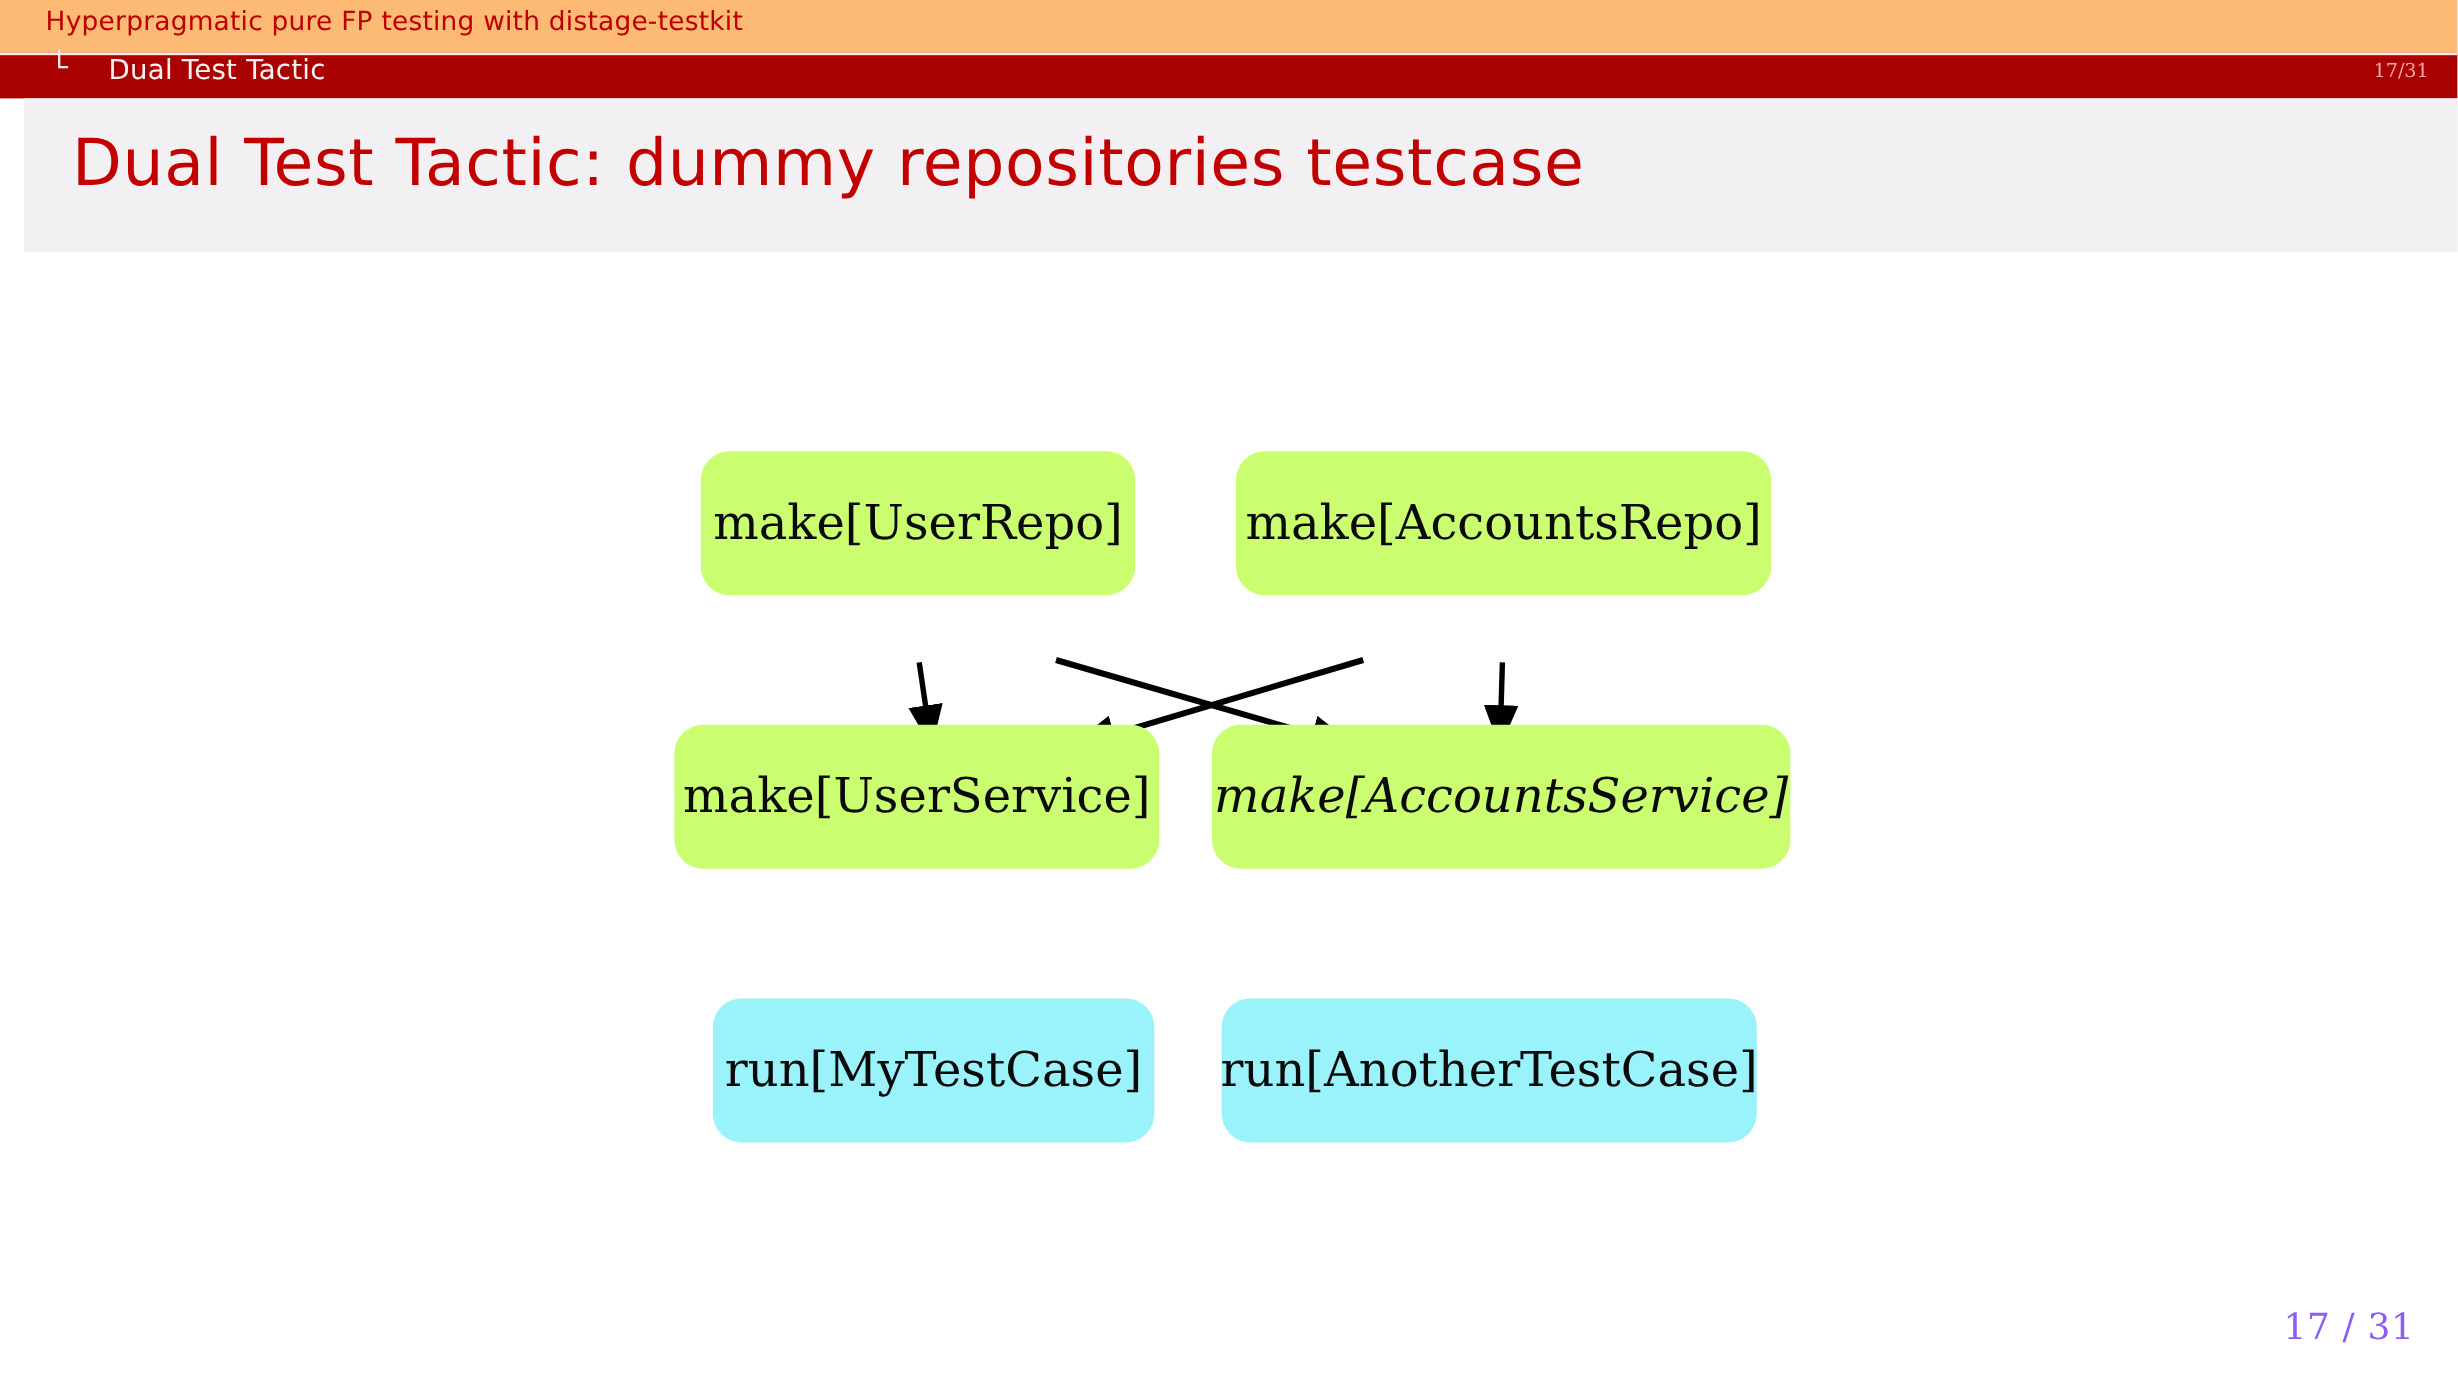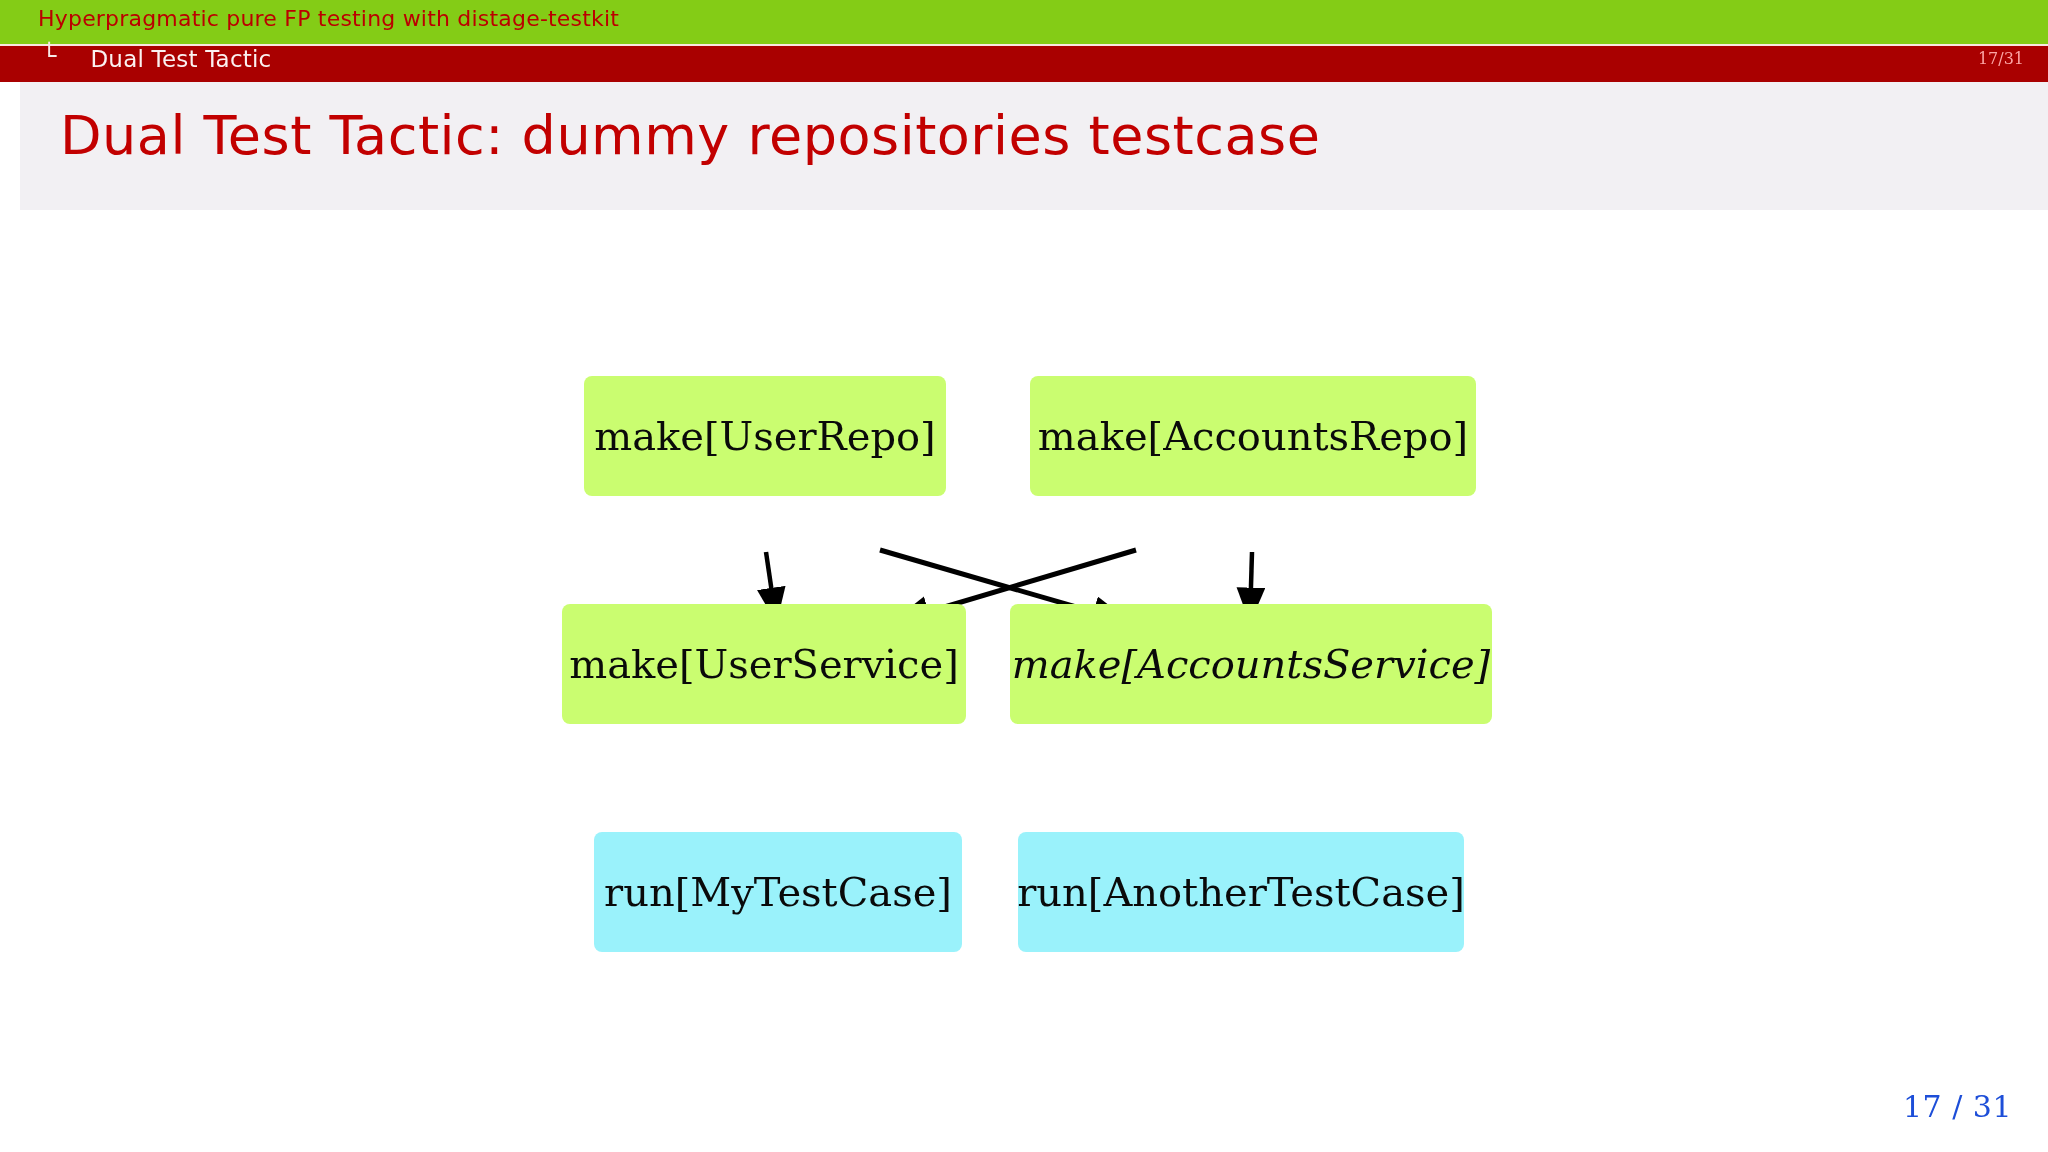--- a/index.html
+++ b/index.html
@@ -13,21 +13,21 @@
     font-family: "Liberation Sans", sans-serif;
     overflow: hidden;
     position: relative;
   }
 
   
   #headline-strip {
     position: absolute;
     left: 0; top: 0;
     width: 2048px; height: 44px;
-    background: #84cc16;
+    background: #fdba74;
     box-sizing: border-box;
   }
   #headline-title {
     position: absolute;
     left: 38px; top: 6px;
     font-family: "DejaVu Sans", sans-serif;
     font-size: 22px;
     color: #bb0000;
     letter-spacing: 0.2px;
     white-space: nowrap;
@@ -99,21 +99,21 @@
   #diagram {
     position: absolute;
     left: 0; top: 210px;
     width: 2048px; height: 860px;
   }
   .graph-node {
     position: absolute;
     display: flex;
     align-items: center;
     justify-content: center;
-    border-radius: 8px;
+    border-radius: 24px;
     font-family: "DejaVu Serif", serif;
     font-size: 40px;
     color: #0a0a0a;
     box-sizing: border-box;
     white-space: nowrap;
   }
   .node-green { background: #cafd70; }
   .node-cyan  { background: #9af2fb; }
 
   #edges-svg {
@@ -122,21 +122,21 @@
     width: 2048px; height: 860px;
     pointer-events: none;
   }
 
   
   #footer-pagenum {
     position: absolute;
     right: 36px; bottom: 28px;
     font-family: "DejaVu Serif", serif;
     font-size: 30px;
-    color: #1d4ed8;
+    color: #8b5cf6;
     letter-spacing: 0.5px;
   }
 </style>
 </head>
 <body>
 
 <div id="headline-strip">
   <div id="headline-title">Hyperpragmatic pure FP testing with distage-testkit</div>
 </div>
 

